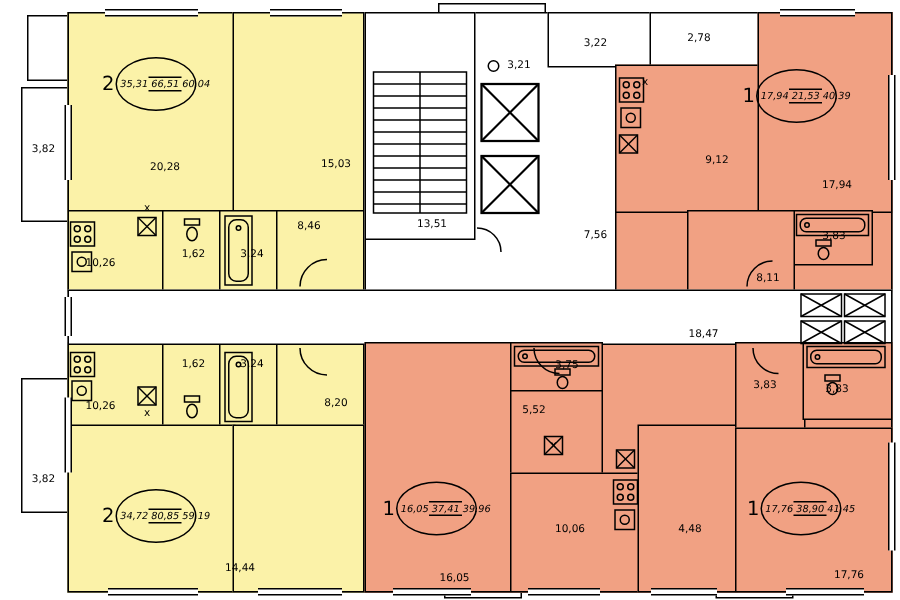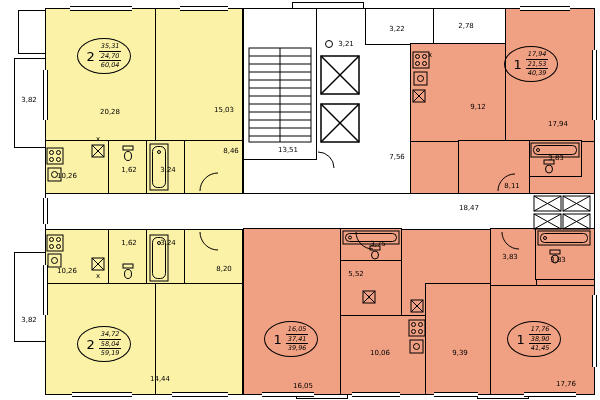--- a/index.html
+++ b/index.html
@@ -8,21 +8,21 @@
   .outer{position:absolute;border:3px solid #000;background:#fff}
   .room{position:absolute;border:1.5px solid #000}
   .thin{border-width:1px}
   .yellow{background:#fbf2a8}
   .salmon{background:#f1a183}
   .white{background:#fff}
   .lbl{position:absolute;transform:translate(-50%,-50%);font-size:7px;line-height:1;color:#000;white-space:nowrap}
   .stamp{position:absolute;width:54px;height:36px;border:1px solid #000;border-radius:50%;
          display:flex;align-items:center;justify-content:center;gap:4px;background:transparent}
   .stamp .n{font-size:13px;line-height:1}
-  .stamp .areas{display:flex;flex-direction:column;align-items:center;font-size:6.5px;line-height:1.3}
+  .stamp .areas{display:flex;flex-direction:row;align-items:center;font-size:6.5px;line-height:1.3}
   .stamp .areas .mid{border-top:1px solid #000;border-bottom:1px solid #000;padding:0 2px}
   .win-h{position:absolute;height:5px;background:#fff;border-top:1px solid #000;border-bottom:1px solid #000}
   .win-v{position:absolute;width:5px;background:#fff;border-left:1px solid #000;border-right:1px solid #000}
   svg.overlay{position:absolute;left:0;top:0;pointer-events:none}
 </style>
 </head>
 <body>
 
 <div class="plan">
 
@@ -225,29 +225,29 @@
       <path d="M356,232 A17,17 0 0 0 373,249"></path>
       <path d="M502,232 A17,17 0 0 0 519,249"></path>
       <path d="M318,152 A16,16 0 0 1 334,168"></path>
     </g>
   </svg>
 
   <div class="stamp" style="left:77px;top:38px">
     <span class="n">2</span>
     <span class="areas">
       <i>35,31</i>
-      <i class="mid">24,70</i>
+      <i class="mid">66,51</i>
       <i>60,04</i>
     </span>
   </div>
   <div class="stamp" style="left:77px;top:326px">
     <span class="n">2</span>
     <span class="areas">
       <i>34,72</i>
-      <i class="mid">58,04</i>
+      <i class="mid">80,85</i>
       <i>59,19</i>
     </span>
   </div>
   <div class="stamp" style="left:504px;top:46px">
     <span class="n">1</span>
     <span class="areas">
       <i>17,94</i>
       <i class="mid">21,53</i>
       <i>40,39</i>
     </span>
@@ -269,41 +269,41 @@
     </span>
   </div>
 
   <div class="lbl" style="left:29px;top:100px">3,82</div>
   <div class="lbl" style="left:29px;top:320px">3,82</div>
   <div class="lbl" style="left:110px;top:112px">20,28</div>
   <div class="lbl" style="left:224px;top:110px">15,03</div>
   <div class="lbl" style="left:67px;top:176px">10,26</div>
   <div class="lbl" style="left:129px;top:170px">1,62</div>
   <div class="lbl" style="left:168px;top:170px">3,24</div>
-  <div class="lbl" style="left:231px;top:151px">8,46</div>
+  <div class="lbl" style="left:206px;top:151px">8,46</div>
   <div class="lbl" style="left:288px;top:150px">13,51</div>
   <div class="lbl" style="left:346px;top:44px">3,21</div>
   <div class="lbl" style="left:397px;top:29px">3,22</div>
   <div class="lbl" style="left:466px;top:26px">2,78</div>
   <div class="lbl" style="left:397px;top:157px">7,56</div>
-  <div class="lbl" style="left:469px;top:208px">18,47</div>
+  <div class="lbl" style="left:469px;top:223px">18,47</div>
   <div class="lbl" style="left:478px;top:107px">9,12</div>
   <div class="lbl" style="left:558px;top:124px">17,94</div>
   <div class="lbl" style="left:556px;top:158px">3,83</div>
   <div class="lbl" style="left:512px;top:186px">8,11</div>
   <div class="lbl" style="left:67px;top:271px">10,26</div>
   <div class="lbl" style="left:129px;top:243px">1,62</div>
   <div class="lbl" style="left:168px;top:243px">3,24</div>
   <div class="lbl" style="left:224px;top:269px">8,20</div>
   <div class="lbl" style="left:160px;top:379px">14,44</div>
   <div class="lbl" style="left:378px;top:244px">3,75</div>
   <div class="lbl" style="left:356px;top:274px">5,52</div>
   <div class="lbl" style="left:303px;top:386px">16,05</div>
   <div class="lbl" style="left:380px;top:353px">10,06</div>
-  <div class="lbl" style="left:460px;top:353px">9,39</div>
+  <div class="lbl" style="left:460px;top:353px">4,48</div>
   <div class="lbl" style="left:510px;top:257px">3,83</div>
   <div class="lbl" style="left:558px;top:260px">3,83</div>
   <div class="lbl" style="left:566px;top:384px">17,76</div>
 
   <div class="lbl" style="left:98px;top:139px">x</div>
   <div class="lbl" style="left:98px;top:276px">x</div>
   <div class="lbl" style="left:430px;top:55px">x</div>
   <div class="lbl" style="left:369px;top:297px">x</div>
 
 </div>

